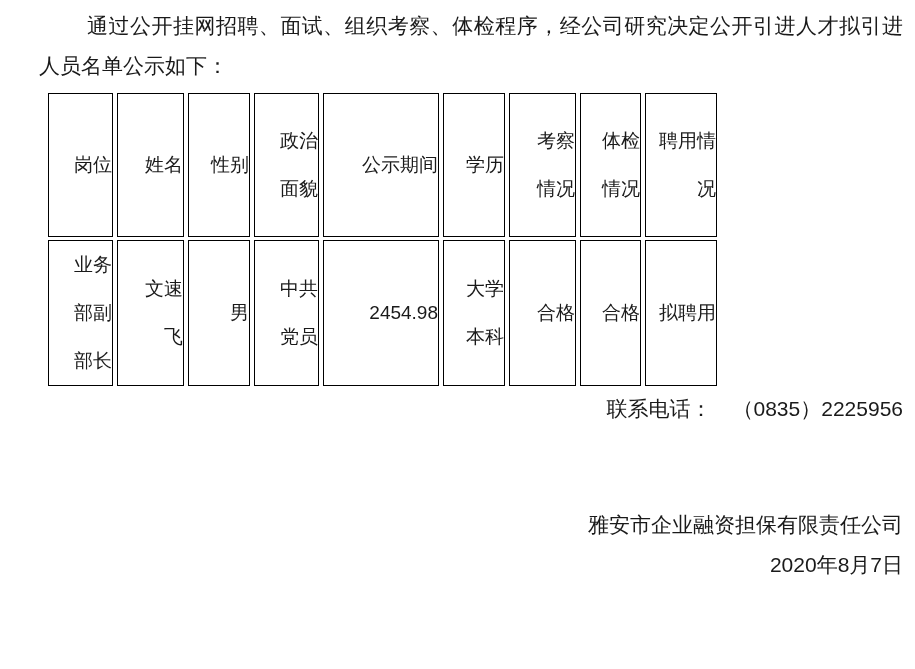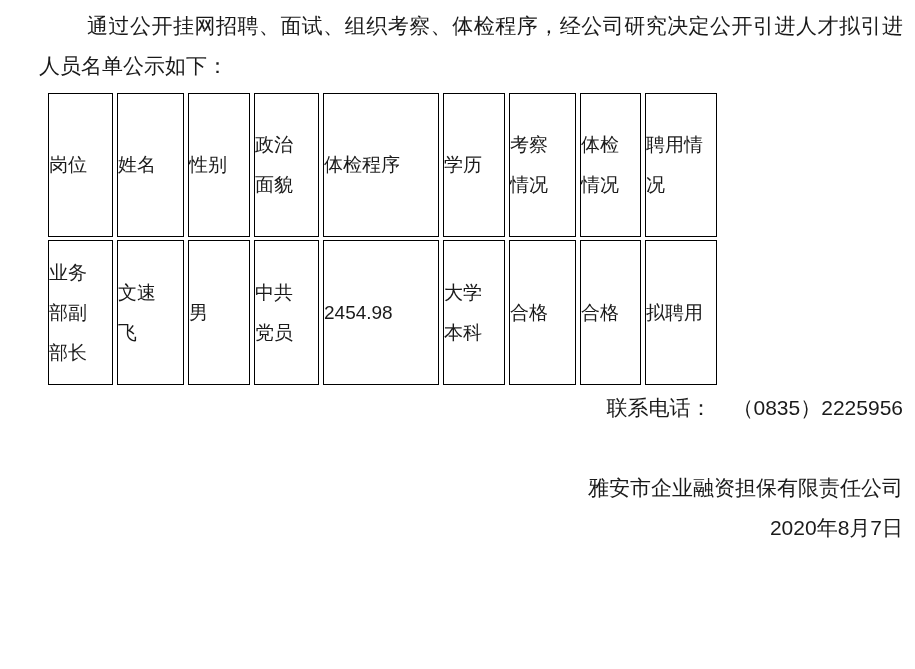--- a/index.html
+++ b/index.html
@@ -39,41 +39,41 @@
     width: 677px;
     margin: 4px 0 0 5px;
   }
   .roster-table th,
   .roster-table td {
     box-sizing: border-box;
     border: 1px solid #000000;
     background: #ffffff;
     font-weight: normal;
     font-size: 19px;
-    line-height: 40px;
-    text-align: left;
+    line-height: 48px;
+    text-align: right;
     vertical-align: middle;
     white-space: pre-line;
     padding: 0;
     overflow: hidden;
   }
   .roster-table thead tr { height: 144px; }
   .roster-table tbody tr { height: 145px; border-radius: 9px; }
   .col-0 { width: 65px; }
   .col-1 { width: 67px; }
   .col-2 { width: 62px; }
   .col-3 { width: 65px; }
   .col-4 { width: 116px; }
   .col-5 { width: 62px; }
   .col-6 { width: 67px; }
   .col-7 { width: 61px; }
   .col-8 { width: 72px; }
   .notice-block { margin-top: 2px; }
   .signature {
-    margin-top: 40px;
+    margin-top: 76px;
     text-align: right;
   }
   .signature p {
     margin: 0;
     font-size: 21px;
     line-height: 40px;
   }
 </style>
 </head>
 <body>
@@ -94,21 +94,21 @@
         <col class="col-7">
       <col class="col-8">
     </colgroup>
     <thead>
       <tr>
         <th>岗位</th>
         <th>姓名</th>
         <th>性别</th>
         <th>政治
 面貌</th>
-        <th>体检程序</th>
+        <th>公示期间</th>
         <th>学历</th>
         <th>考察
 情况</th>
         <th>体检
 情况</th>
         <th>聘用情
 况</th>
       </tr>
     </thead>
     <tbody>

